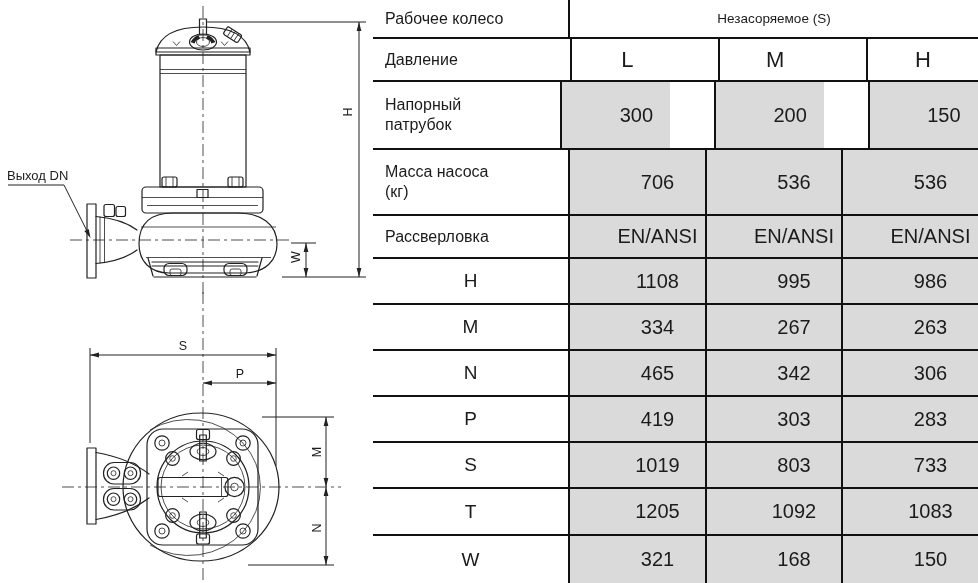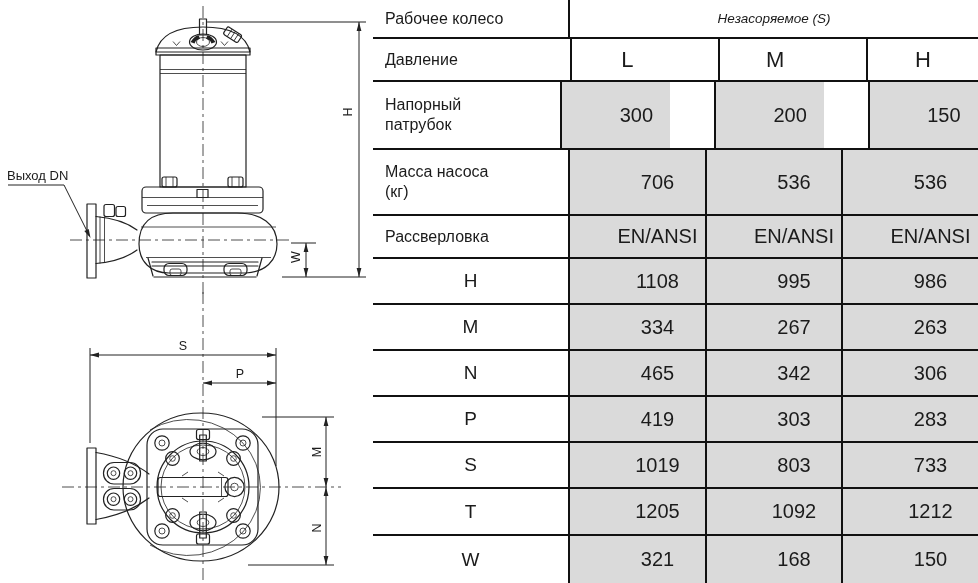--- a/index.html
+++ b/index.html
@@ -20,21 +20,21 @@
   .dimtxt{font-size:12.5px;}
   .lbltxt{font-size:13px;}
   
   #specTable{position:absolute;left:373px;top:0;width:605px;height:583px;display:flex;flex-direction:column;}
   .trow{display:flex;flex:none;border-bottom:2px solid #111;box-sizing:border-box;}
   .trow.last{border-bottom:none;}
   .cell{box-sizing:border-box;display:flex;align-items:center;}
   .c0{width:195px;padding-left:12px;}
   .cv{border-left:2px solid #111;justify-content:center;text-align:center;}
   .c1{width:137px;}.c2{width:136px;}.c3{width:137px;}
-  .cmerged{width:410px;border-left:2px solid #111;justify-content:center;font-size:13.5px;font-style:italic;}
+  .cmerged{width:410px;border-left:2px solid #111;justify-content:center;font-size:13.5px;}
   .label{font-size:16px;white-space:pre-line;line-height:1.25;}
   .letter{font-size:19px;justify-content:center;padding-left:0;}
   .val{font-size:20px;padding-left:40px;}
   .lmh{font-size:22px;}
   .shade{background:#dadada;}
   .r1{height:39px;}.r2{height:43px;gap:36px;}.r3{height:68px;gap:44px;}.r4{height:66px;}.r5{height:43px;}
   .r6,.r7,.r8,.r9,.r10{height:46px;}.r11,.r12{height:47px;}
 </style>
 </head>
 <body>
@@ -269,21 +269,21 @@
       <div class="cell c0 letter">S</div>
       <div class="cell cv c1 val shade">1019</div>
       <div class="cell cv c2 val shade">803</div>
       <div class="cell cv c3 val shade">733</div>
     </div>
 
     <div class="trow r11">
       <div class="cell c0 letter">T</div>
       <div class="cell cv c1 val shade">1205</div>
       <div class="cell cv c2 val shade">1092</div>
-      <div class="cell cv c3 val shade">1212</div>
+      <div class="cell cv c3 val shade">1083</div>
     </div>
 
     <div class="trow r12 last">
       <div class="cell c0 letter">W</div>
       <div class="cell cv c1 val shade">321</div>
       <div class="cell cv c2 val shade">168</div>
       <div class="cell cv c3 val shade">150</div>
     </div>
 
   </div>

